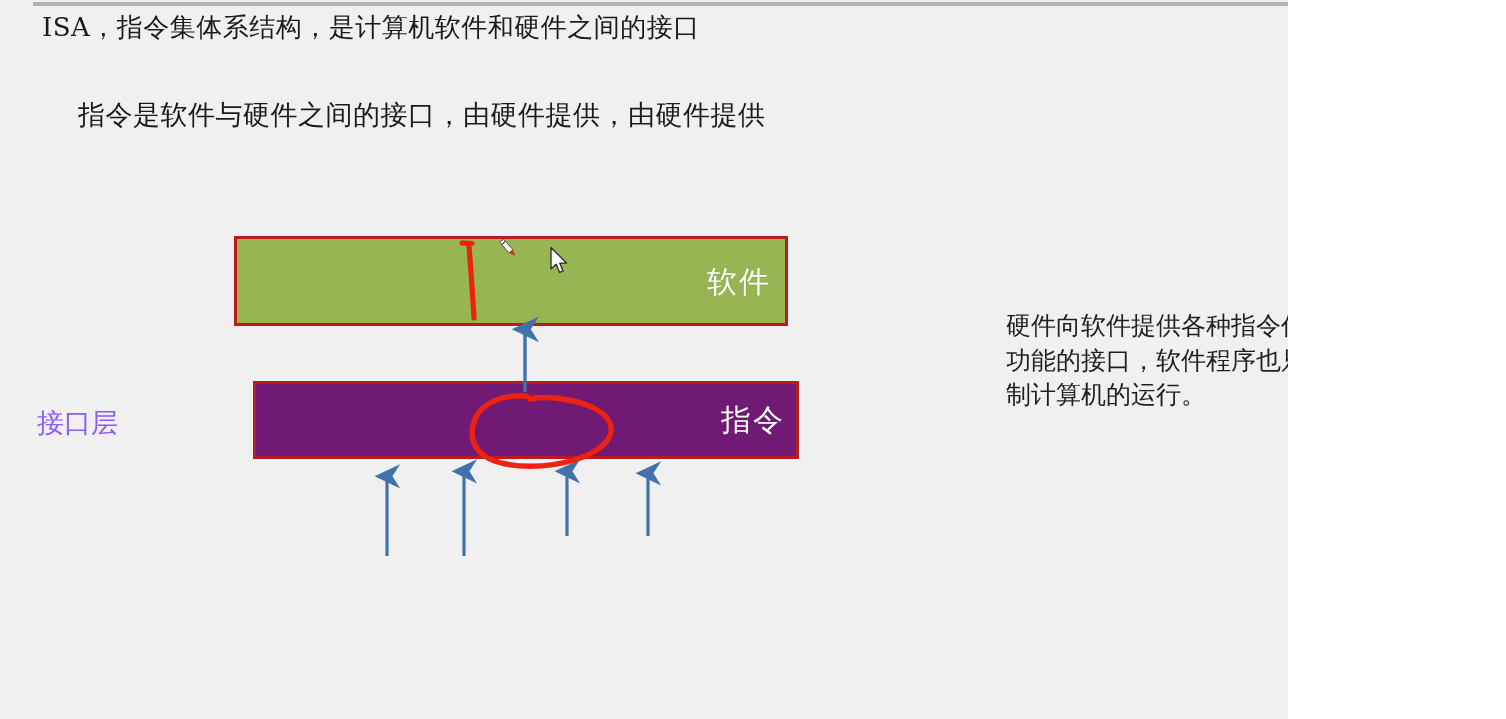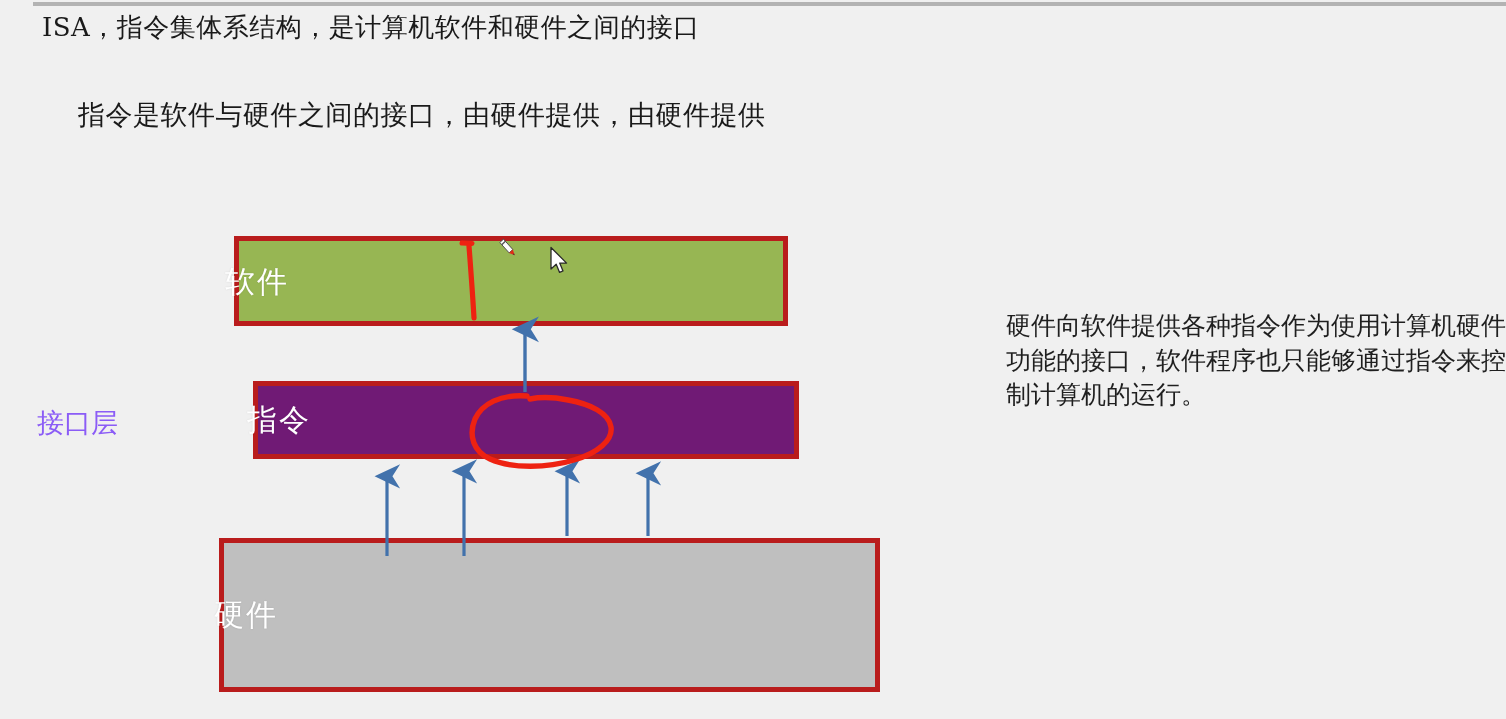--- a/index.html
+++ b/index.html
@@ -6,21 +6,21 @@
   html, body {
     margin: 0;
     padding: 0;
     background: #ffffff;
   }
   body {
     font-family: "DejaVu Sans", "Liberation Sans", sans-serif;
   }
   #slide {
     position: relative;
-    width: 1506px;
+    width: 1288px;
     height: 719px;
     background: #f0f0f0;
     overflow: hidden;
   }
 
   
   .top-rule {
     position: absolute;
     left: 33px;
     top: 2px;
@@ -75,24 +75,24 @@
     line-height: 1.38;
     color: #1f1f1f;
     letter-spacing: 0px;
     margin-top: 28px;
   }
 
   
   .stack-box {
     position: absolute;
     box-sizing: border-box;
-    border: 5px solid #b91c1c;
+    border: 3px solid #b91c1c;
     display: flex;
     align-items: center;
-    justify-content: flex-start;
+    justify-content: flex-end;
     color: #ffffff;
     font-family: "DejaVu Serif", "Liberation Serif", serif;
     font-size: 30px;
     letter-spacing: 2px;
     text-shadow: 0 0 2px rgba(0,0,0,0.12);
   }
   .box-software {
     left: 234px;
     top: 236px;
     width: 554px;
@@ -161,23 +161,20 @@
   <div class="right-note">硬件向软件提供各种指令作为使用计算机硬件功能的接口，软件程序也只能够通过指令来控制计算机的运行。</div>
 
   <div class="stack-box box-software">
     <span class="box-label">软件</span>
   </div>
 
   <div class="stack-box box-instruction">
     <span class="box-label">指令</span>
   </div>
 
-  <div class="stack-box box-hardware">
-    <span class="box-label">硬件</span>
-  </div>
 
   <svg class="overlay" viewBox="0 0 1506 719">
     <defs>
       <marker id="arrowhead" markerWidth="9" markerHeight="9" refX="4.2" refY="4.5" orient="auto" markerUnits="strokeWidth">
         <path d="M0.6,8.6 L4.4,0.6 L8.2,8.6 L4.4,6.2 Z" fill="#4272ac"></path>
       </marker>
     </defs>
 
     <g>
       <line x1="525" y1="392" x2="525" y2="330" stroke="#4272ac" stroke-width="3.4" marker-end="url(#arrowhead)"></line>

